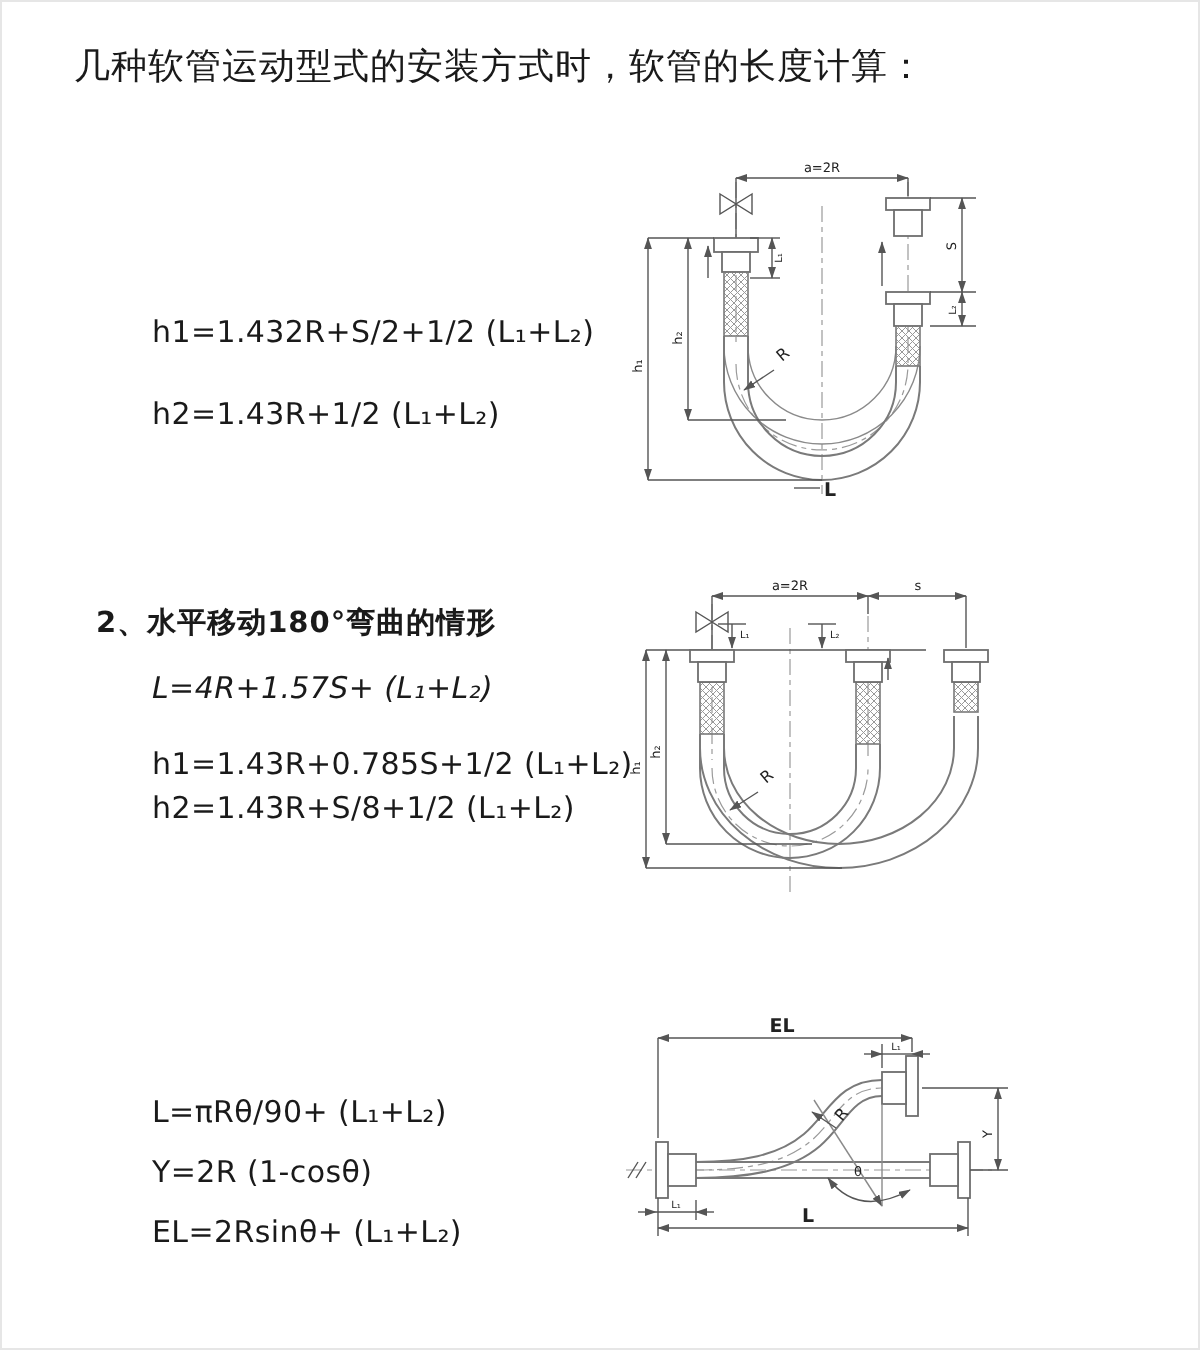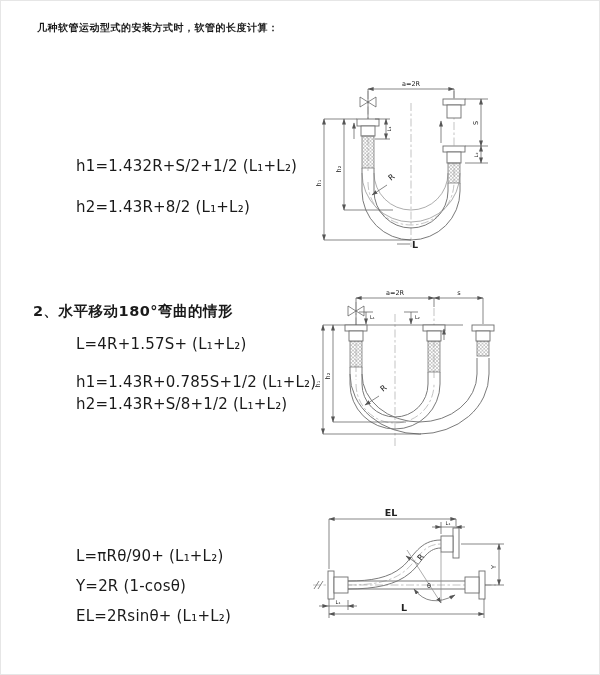--- a/index.html
+++ b/index.html
@@ -2,21 +2,21 @@
 <html><head>
 <meta charset="utf-8">
 <style>
   html,body{margin:0;padding:0;background:#fff;}
   .page{
     position:relative;width:600px;height:675px;background:#fff;
     border:1px solid #e6e6e6;box-sizing:border-box;overflow:hidden;
     font-family:"DejaVu Sans","Liberation Sans",sans-serif;color:#1a1a1a;
   }
   .abs{position:absolute;}
-  .title{font-size:10px;font-weight:bold;letter-spacing:.5px;white-space:nowrap;}
+  .title{font-size:18px;font-weight:normal;letter-spacing:.5px;white-space:nowrap;}
   .sec-heading{font-size:14.5px;font-weight:bold;letter-spacing:.5px;white-space:nowrap;}
   .formula{font-size:15px;font-weight:400;letter-spacing:.2px;white-space:nowrap;}
   svg.diagram{position:absolute;overflow:visible;}
   svg text{font-family:"DejaVu Sans",sans-serif;fill:#222;}
   .fit{fill:#fff;stroke:#6e6e6e;stroke-width:0.9;}
   .dln{stroke:#7a7a7a;fill:none;stroke-width:1;}
   .dthin{stroke:#8a8a8a;fill:none;stroke-width:0.7;}
   .dim{stroke:#555;fill:none;stroke-width:0.7;}
   .cl{stroke:#9a9a9a;stroke-width:0.6;fill:none;stroke-dasharray:8 2.5 2.5 2.5;}
   .braid{fill:url(#braid);stroke:#7a7a7a;stroke-width:0.8;}
@@ -37,24 +37,24 @@
       </marker>
       <pattern id="braid" width="3.5" height="3.5" patternUnits="userSpaceOnUse">
         <path d="M0,3.5 L3.5,0 M0,0 L3.5,3.5" stroke="#999" stroke-width="0.5"></path>
       </pattern>
     </defs>
   </svg>
 
   <div class="abs title" style="left:36px;top:20px;">几种软管运动型式的安装方式时，软管的长度计算：</div>
 
   <div class="abs formula" style="left:75px;top:156px;">h1=1.432R+S/2+1/2 (L₁+L₂)</div>
-  <div class="abs formula" style="left:75px;top:197px;">h2=1.43R+8/2 (L₁+L₂)</div>
-
-  <div class="abs sec-heading" style="left:32px;top:301px;">2、水平移动180°弯曲的情形</div>
-  <div class="abs formula" style="left:75px;top:334px;">L=4R+1.57S+ (L₁+L₂)</div>
+  <div class="abs formula" style="left:75px;top:197px;">h2=1.43R+1/2 (L₁+L₂)</div>
+
+  <div class="abs sec-heading" style="left:47px;top:301px;">2、水平移动180°弯曲的情形</div>
+  <div class="abs formula" style="left:75px;top:334px;font-style:italic;">L=4R+1.57S+ (L₁+L₂)</div>
   <div class="abs formula" style="left:75px;top:372px;">h1=1.43R+0.785S+1/2 (L₁+L₂)</div>
   <div class="abs formula" style="left:75px;top:394px;">h2=1.43R+S/8+1/2 (L₁+L₂)</div>
 
   <div class="abs formula" style="left:75px;top:546px;">L=πRθ/90+ (L₁+L₂)</div>
   <div class="abs formula" style="left:75px;top:576px;">Y=2R (1-cosθ)</div>
   <div class="abs formula" style="left:75px;top:606px;">EL=2Rsinθ+ (L₁+L₂)</div>
 
   <svg class="diagram" style="left:310px;top:70px;" width="290" height="195" viewBox="0 0 290 195">
 
     <path class="cl" d="M57,20 V100"></path>

